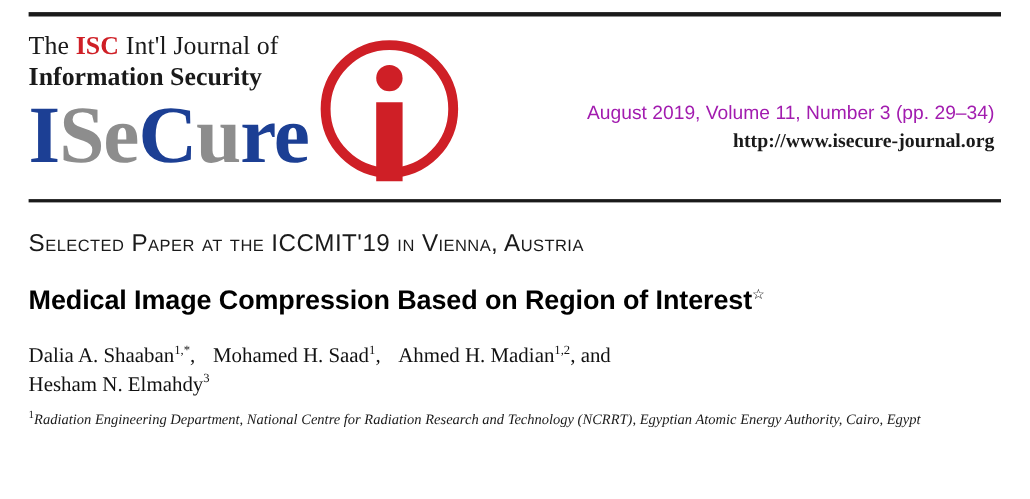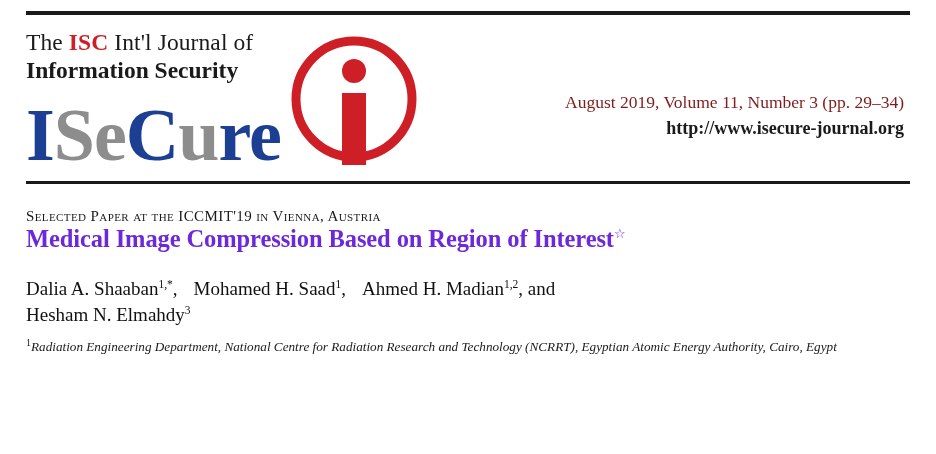--- a/index.html
+++ b/index.html
@@ -54,21 +54,21 @@
   }
   .logo-line2 {
     font-family: "Liberation Serif", serif;
     font-size: 23.5px;
     color: #1a1a1a;
     line-height: 1.18;
     white-space: nowrap;
     font-weight: bold;
   }
   .wordmark {
-    margin-top: 14px;
+    margin-top: 2px;
     font-family: "Liberation Serif", serif;
     font-weight: bold;
     font-size: 74px;
     line-height: 1.02;
     letter-spacing: -1px;
     white-space: nowrap;
   }
   .wordmark .c-blue { color: #1c3f94; }
   .wordmark .c-gray { color: #8d8d8d; }
 
@@ -81,23 +81,23 @@
     height: 132px;
   }
   .emblem svg { display: block; }
 
   .issue-block {
     text-align: right;
     padding-top: 74px;
     padding-right: 6px;
   }
   .issue-line {
-    font-family: Liberation Serif, serif;
+    font-family: Liberation Sans, sans-serif;
     font-size: 17.5px;
-    color: #7f1d1d;
+    color: #a21caf;
     line-height: 1.5;
     white-space: nowrap;
   }
   .issue-url {
     font-family: Liberation Serif, serif;
     font-weight: bold;
     font-size: 18px;
     color: #1a1a1a;
     line-height: 1.5;
     white-space: nowrap;
@@ -105,32 +105,33 @@
 
   .rule-bottom {
     height: 3px;
     background: #1a1a1a;
     margin-top: 6px;
   }
 
   
   .section-note {
     margin-top: 24px;
-    font-family: Liberation Serif, serif;
-    font-size: 15px;
+    font-family: Liberation Sans, sans-serif;
+    font-size: 22px;
     font-variant: small-caps;
     letter-spacing: 0.4px;
     color: #1a1a1a;
     white-space: nowrap;
   }
   .title {
-    font-family: Liberation Serif, serif;
+    margin-top: 26px;
+    font-family: Liberation Sans, sans-serif;
     font-weight: bold;
     font-size: 24.5px;
-    color: #6d28d9;
+    color: #000000;
     letter-spacing: -0.1px;
     white-space: nowrap;
   }
   .title .star {
     font-size: 13px;
     vertical-align: super;
     font-weight: normal;
   }
   .authors {
     margin-top: 23px;

